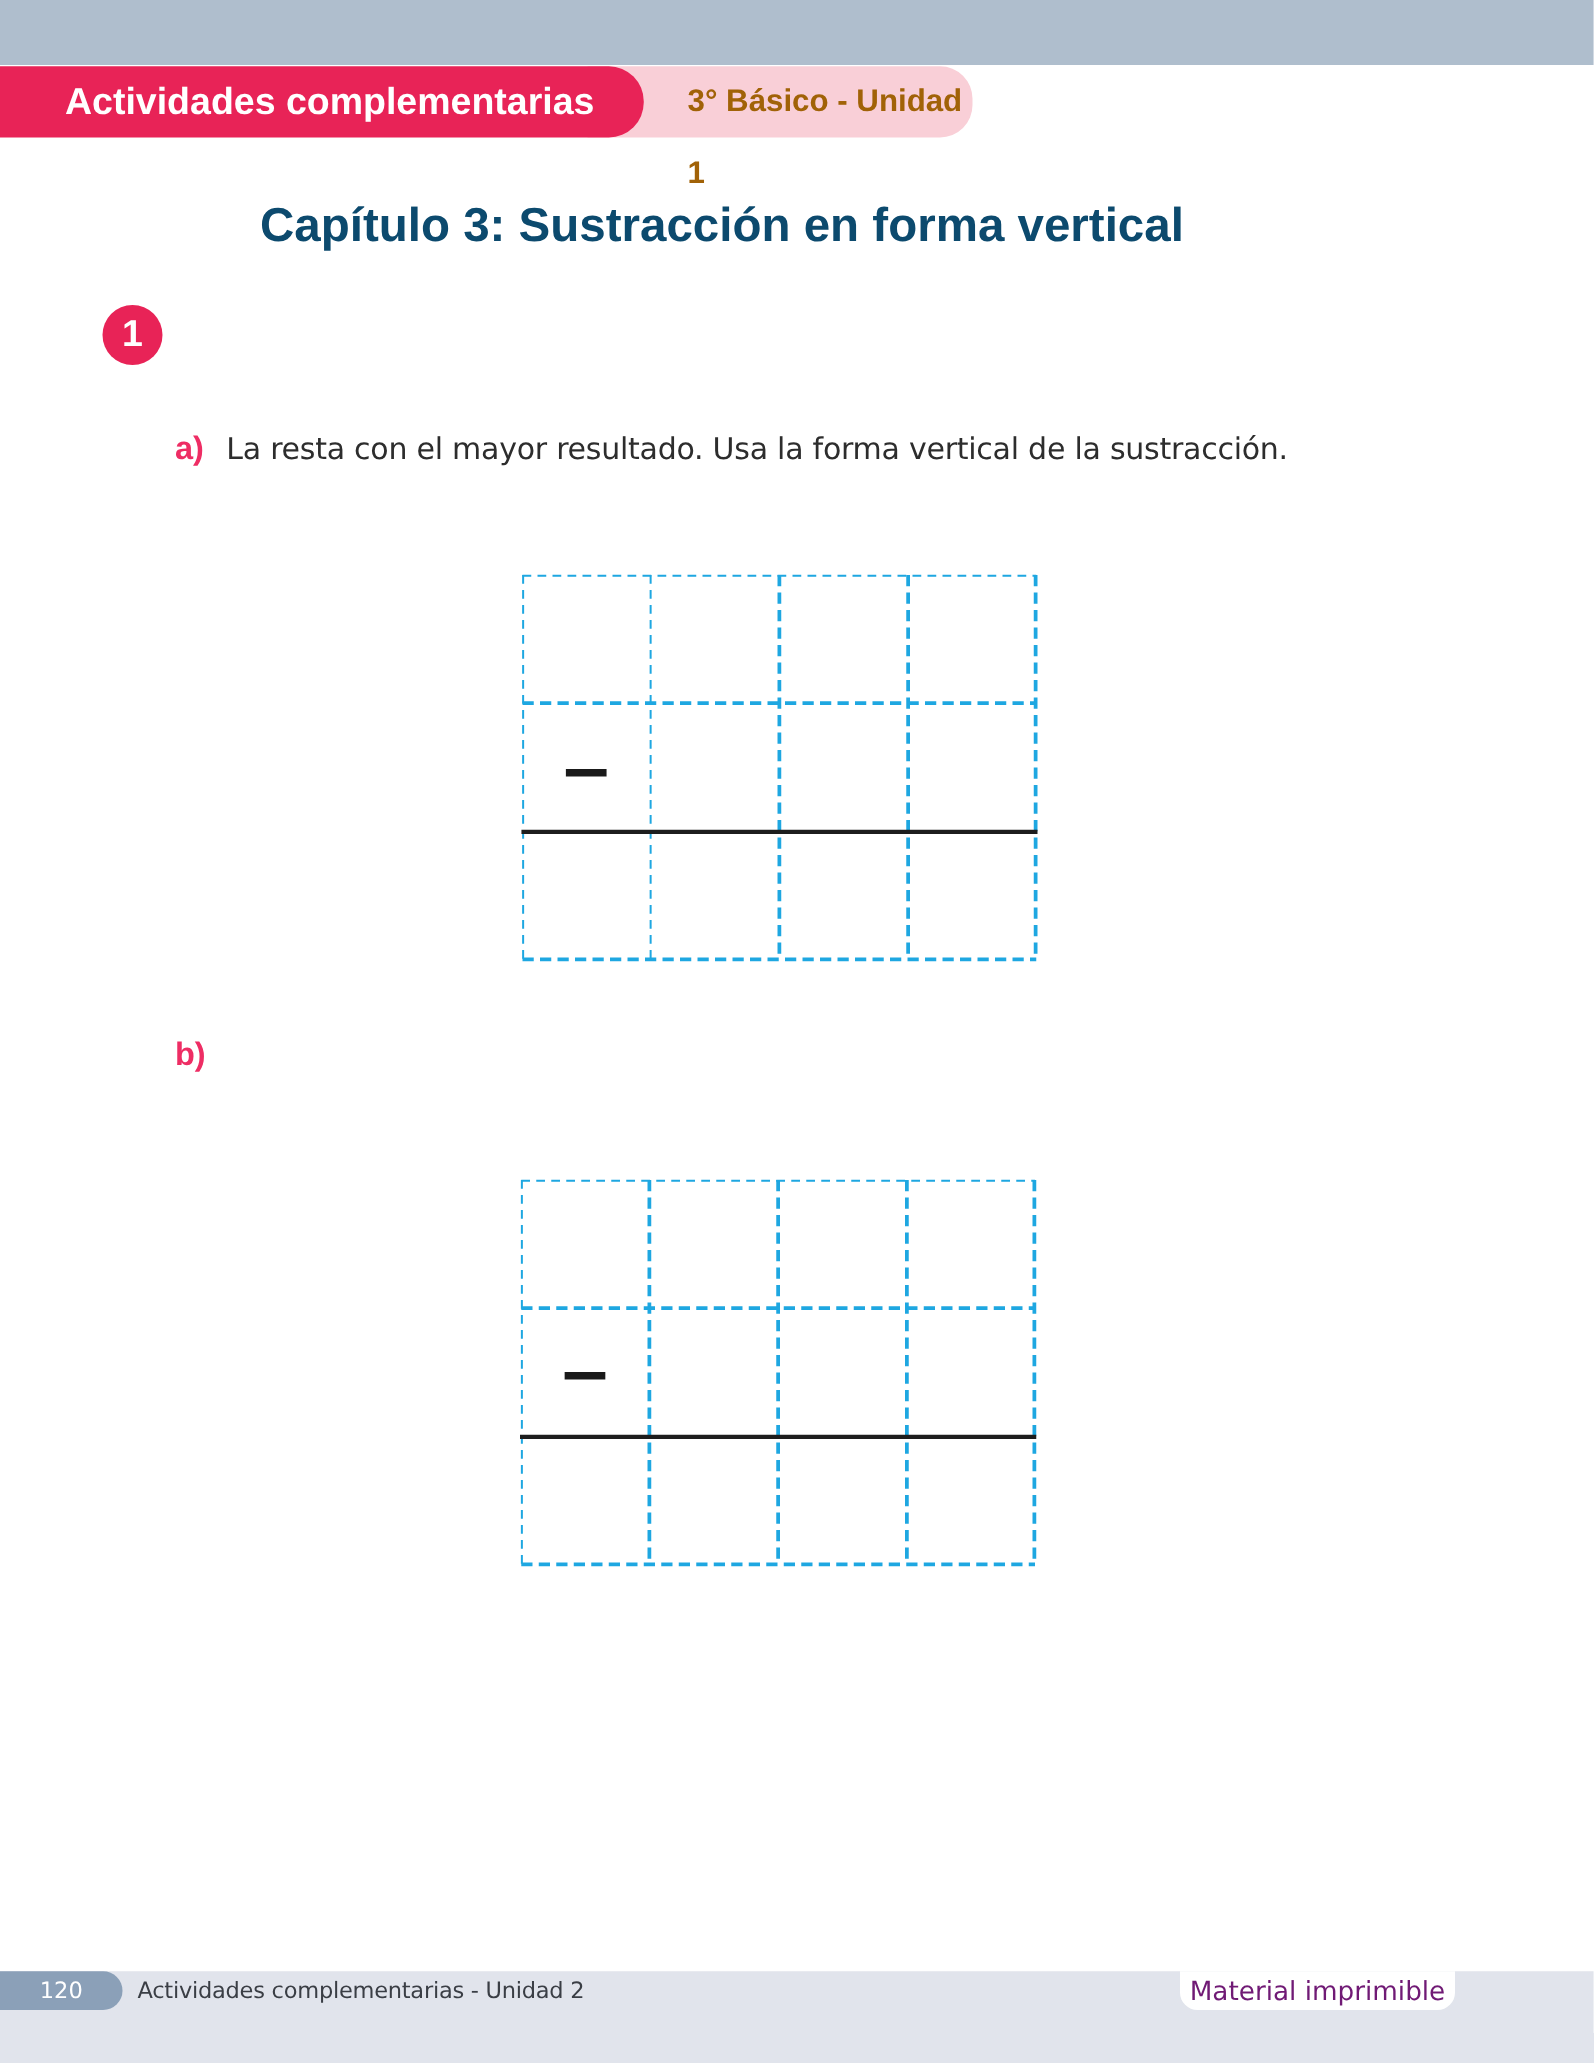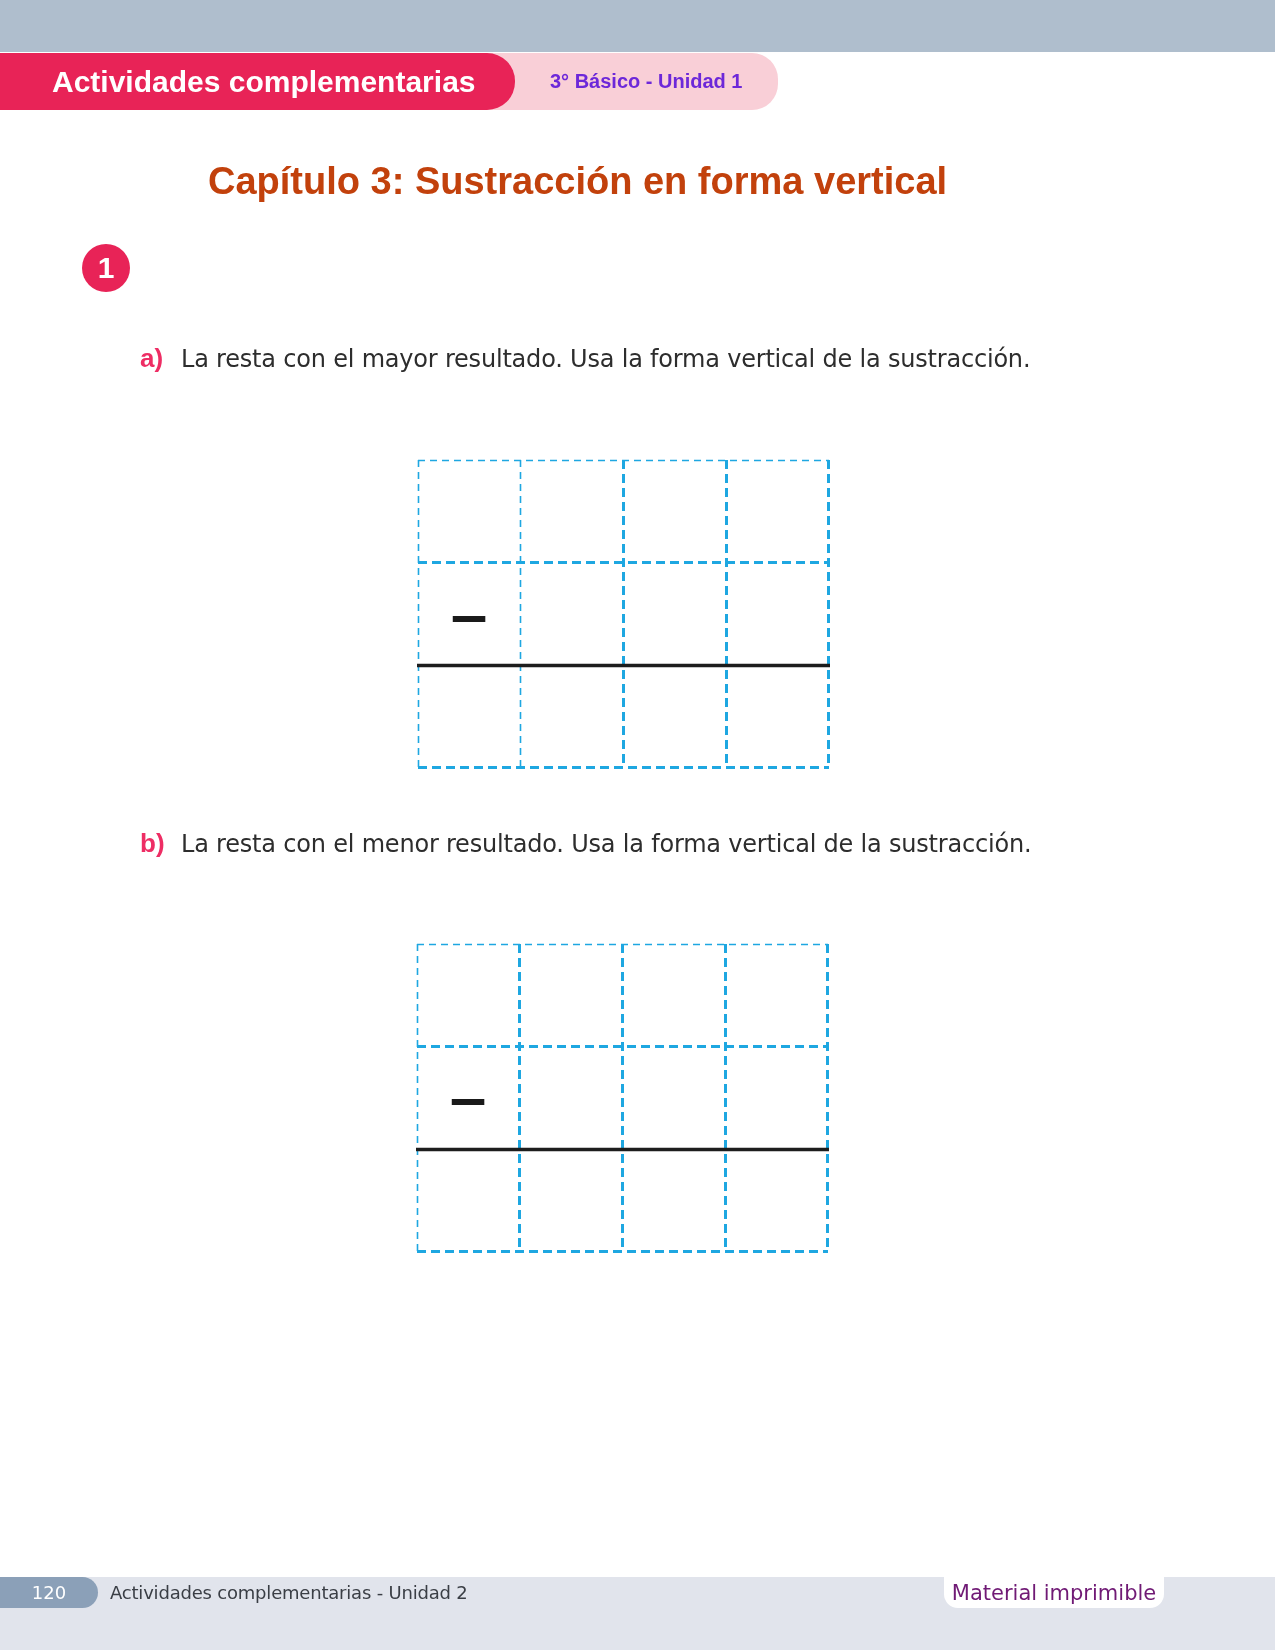--- a/index.html
+++ b/index.html
@@ -4,29 +4,29 @@
 <style>
   html,body{margin:0;padding:0;}
   body{background:#ffffff;font-family:"DejaVu Sans",sans-serif;}
   .page{position:relative;width:1275px;height:1650px;background:#ffffff;overflow:hidden;}
 
   
   .topbar{position:absolute;left:0;top:0;width:1275px;height:52px;background:#afbecd;}
   .unit-tab{position:absolute;left:470px;top:53px;width:308px;height:57px;background:#f9cfd7;
             border-radius:0 26px 26px 0;}
   .unit-tab span{position:absolute;left:80px;top:0;height:57px;line-height:57px;
-            font-family:"Liberation Sans",sans-serif;font-weight:bold;font-size:20px;color:#6d28d9;}
+            font-family:"Liberation Sans",sans-serif;font-weight:bold;font-size:25px;color:#a16207;}
   .section-banner{position:absolute;left:0;top:53px;width:515px;height:57px;background:#e82357;
             border-radius:0 28px 28px 0;}
   .section-banner span{position:absolute;left:52px;top:0;height:57px;line-height:57px;
             font-family:Liberation Sans, sans-serif;font-weight:bold;font-size:30px;color:#ffffff;}
 
   
   .page-title{position:absolute;left:208px;top:160px;margin:0;
-            font-family:"Liberation Sans",sans-serif;font-weight:bold;font-size:38px;color:#c2410c;}
+            font-family:"Liberation Sans",sans-serif;font-weight:bold;font-size:38px;color:#0c4a6e;}
 
   
   .num-circle{position:absolute;left:82px;top:244px;width:48px;height:48px;border-radius:50%;
             background:#e82357;color:#ffffff;font-family:"Liberation Sans",sans-serif;
             font-weight:bold;font-size:30px;display:flex;align-items:center;justify-content:center;}
   .statement{position:absolute;left:140px;top:243px;width:960px;
             font-size:24px;line-height:40px;color:#2d2d2d;letter-spacing:-0.2px;}
   .statement div{white-space:nowrap;}
 
   .part-label{position:absolute;font-family:"Liberation Sans",sans-serif;font-weight:bold;
@@ -92,21 +92,20 @@
       <line x1="1" y1="1.5" x2="412" y2="1.5" stroke="#1ea7e1" stroke-width="1.6" stroke-dasharray="7 5"></line>
       <line x1="1" y1="103.5" x2="412" y2="103.5" stroke="#1ea7e1" stroke-width="3" stroke-dasharray="9 5"></line>
       <line x1="1" y1="308.5" x2="412" y2="308.5" stroke="#1ea7e1" stroke-width="3" stroke-dasharray="9 5"></line>
 
       <line x1="0" y1="206.5" x2="413" y2="206.5" stroke="#1d1d1d" stroke-width="3.5"></line>
     </svg>
   </div>
   <div class="minus-box minus-a">−</div>
 
   <span class="part-label part-b-label">b)</span>
-  <span class="part-text part-b-text">La resta con el menor resultado. Usa la forma vertical de la sustracción.</span>
 
   <div class="grid-wrap grid-b">
     <svg width="414" height="312" viewBox="0 0 414 312">
 
       <line x1="1.5" y1="1" x2="1.5" y2="309" stroke="#1ea7e1" stroke-width="1.6" stroke-dasharray="7 5"></line>
       <line x1="103.5" y1="1" x2="103.5" y2="309" stroke="#1ea7e1" stroke-width="3" stroke-dasharray="9 5"></line>
       <line x1="206.5" y1="1" x2="206.5" y2="309" stroke="#1ea7e1" stroke-width="3" stroke-dasharray="9 5"></line>
       <line x1="309.5" y1="1" x2="309.5" y2="309" stroke="#1ea7e1" stroke-width="3" stroke-dasharray="9 5"></line>
       <line x1="411.5" y1="1" x2="411.5" y2="309" stroke="#1ea7e1" stroke-width="3" stroke-dasharray="9 5"></line>
 

